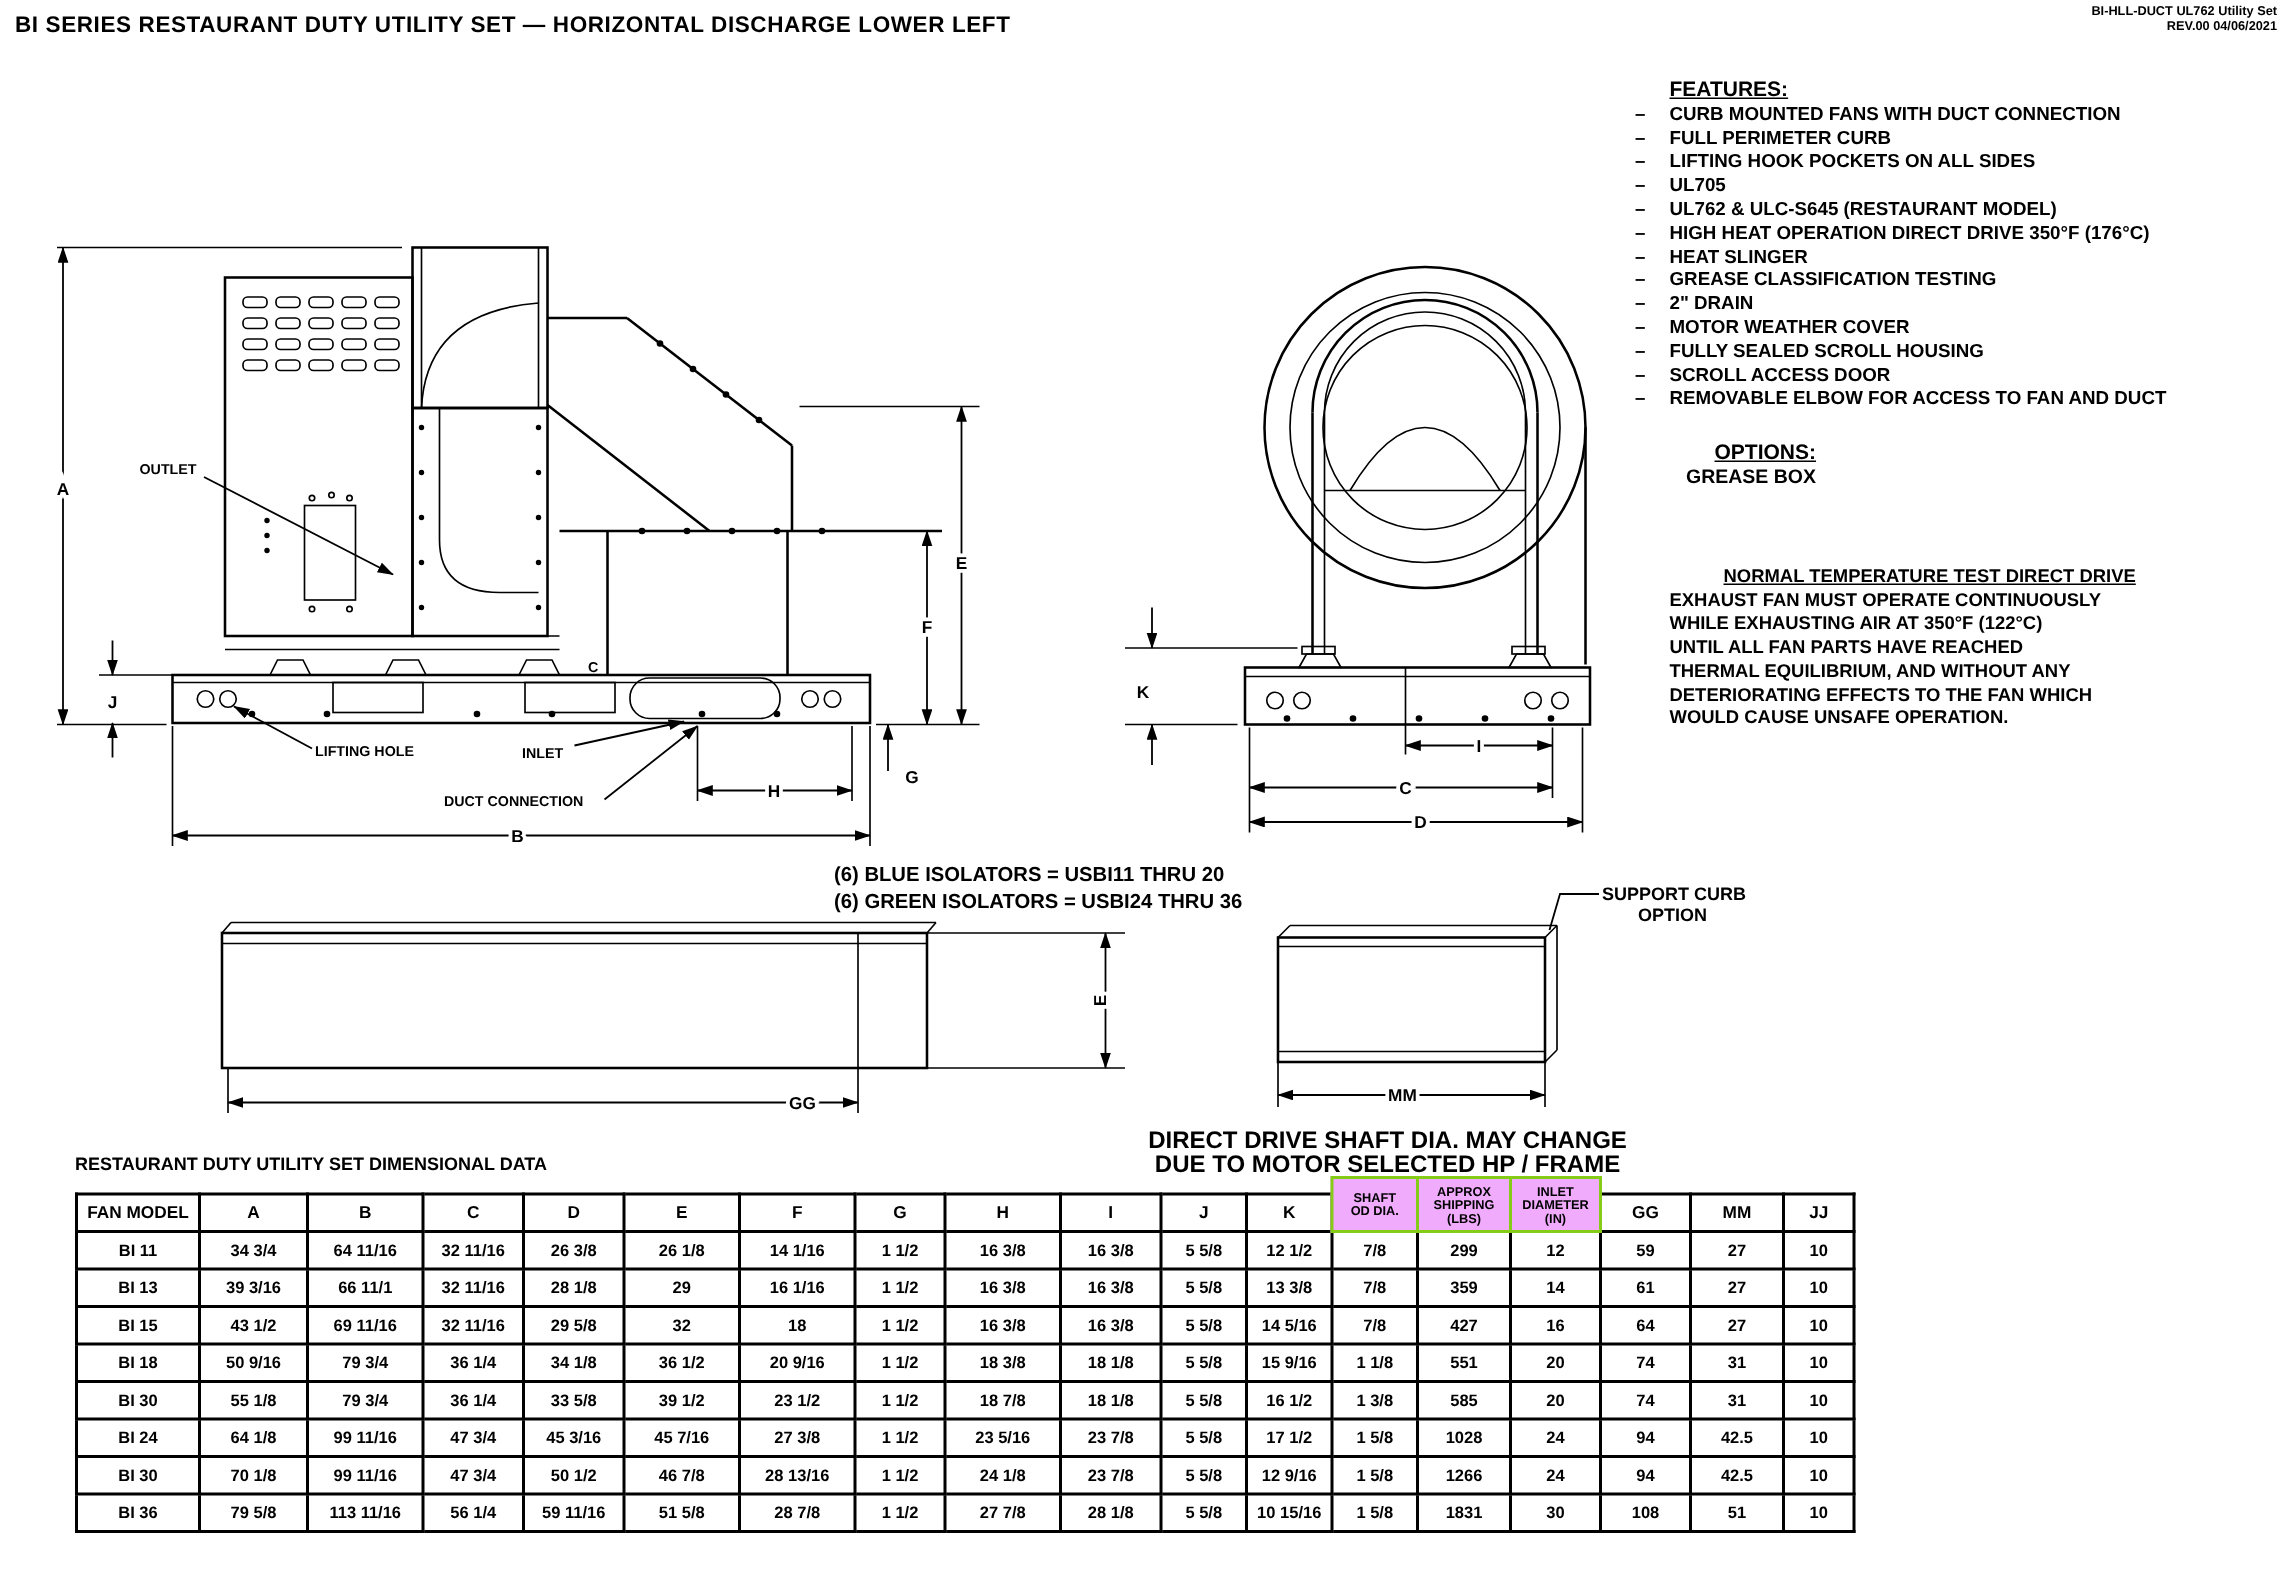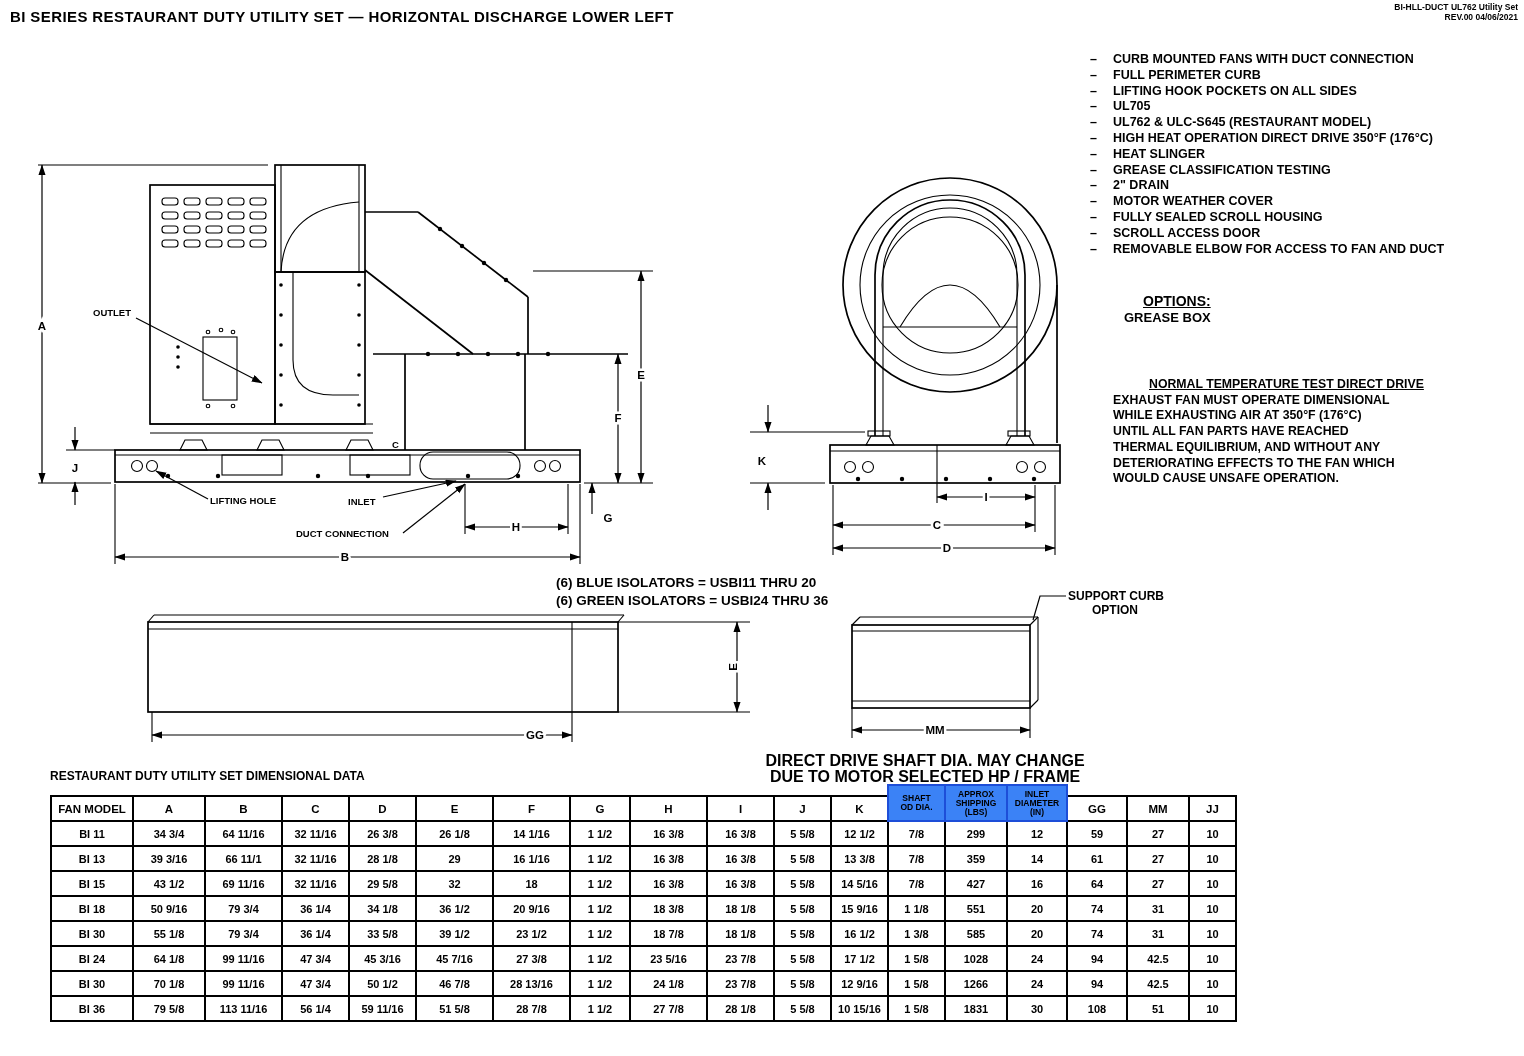--- a/index.html
+++ b/index.html
@@ -31,21 +31,21 @@
 
   table.dim-table { position:absolute; left:50px; top:795px; border-collapse:collapse; table-layout:fixed; background:#fff; }
   .dim-table th, .dim-table td {
     border:2px solid #000; font-size:11px; font-weight:bold; text-align:center;
     padding:0 1px; height:25px; white-space:nowrap; overflow:visible;
   }
   .dim-table th { font-size:11.5px; }
   .dim-table th.raised { position:relative; }
   .dim-table th.raised .hdr-box {
     position:absolute; left:-2px; right:-2px; top:-13px; bottom:-2px;
-    border:2px solid #1d4ed8; background:#3b82f6; z-index:2;
+    border:2px solid #84cc16; background:#f0abfc; z-index:2;
     font-size:8.5px; line-height:9px;
     display:flex; flex-direction:column; align-items:center; justify-content:center;
   }
 
   svg .ln   { stroke:#000; stroke-width:1.7; fill:none; }
   svg .thin { stroke:#000; stroke-width:1.1; fill:none; }
   svg .dim  { stroke:#000; stroke-width:1.2; fill:none; }
   svg .dot  { fill:#000; stroke:none; }
   svg text.lbl  { font-family:"Liberation Sans",sans-serif; font-weight:bold; font-size:9.5px; fill:#000; }
   svg text.dlbl {
@@ -56,20 +56,21 @@
 </head>
 <body>
 
 <div class="abs title">BI SERIES RESTAURANT DUTY UTILITY SET — HORIZONTAL DISCHARGE LOWER LEFT</div>
 <div class="abs docref">
   <div>BI-HLL-DUCT UL762 Utility Set</div>
   <div>REV.00   04/06/2021</div>
 </div>
 
 <div class="abs features">
+  <div class="hd">FEATURES:</div>
   <div>
       <div class="feat-item">
         <span class="dash">–</span>
         <span>CURB MOUNTED FANS WITH DUCT CONNECTION</span>
       </div>
       <div class="feat-item">
         <span class="dash">–</span>
         <span>FULL PERIMETER CURB</span>
       </div>
       <div class="feat-item">
@@ -122,22 +123,22 @@
 <div class="abs options">
   <div class="hd">OPTIONS:</div>
   <div class="opt-lines">
       <div>GREASE BOX</div>
     </div>
 </div>
 
 <div class="abs ntnote">
   <div class="nt-hd">NORMAL TEMPERATURE TEST DIRECT DRIVE</div>
   <div>
-      <div>EXHAUST FAN MUST OPERATE DIMENSIONAL</div>
-      <div>WHILE EXHAUSTING AIR AT 350°F (176°C)</div>
+      <div>EXHAUST FAN MUST OPERATE CONTINUOUSLY</div>
+      <div>WHILE EXHAUSTING AIR AT 350°F (122°C)</div>
       <div>UNTIL ALL FAN PARTS HAVE REACHED</div>
       <div>THERMAL EQUILIBRIUM, AND WITHOUT ANY</div>
       <div>DETERIORATING EFFECTS TO THE FAN WHICH</div>
       <div>WOULD CAUSE UNSAFE OPERATION.</div>
     </div>
 </div>
 
 <div class="abs iso-notes"><div>(6) BLUE ISOLATORS = USBI11 THRU 20</div><div>(6) GREEN ISOLATORS = USBI24 THRU 36</div></div>
 
 <div class="abs shaft-note">

